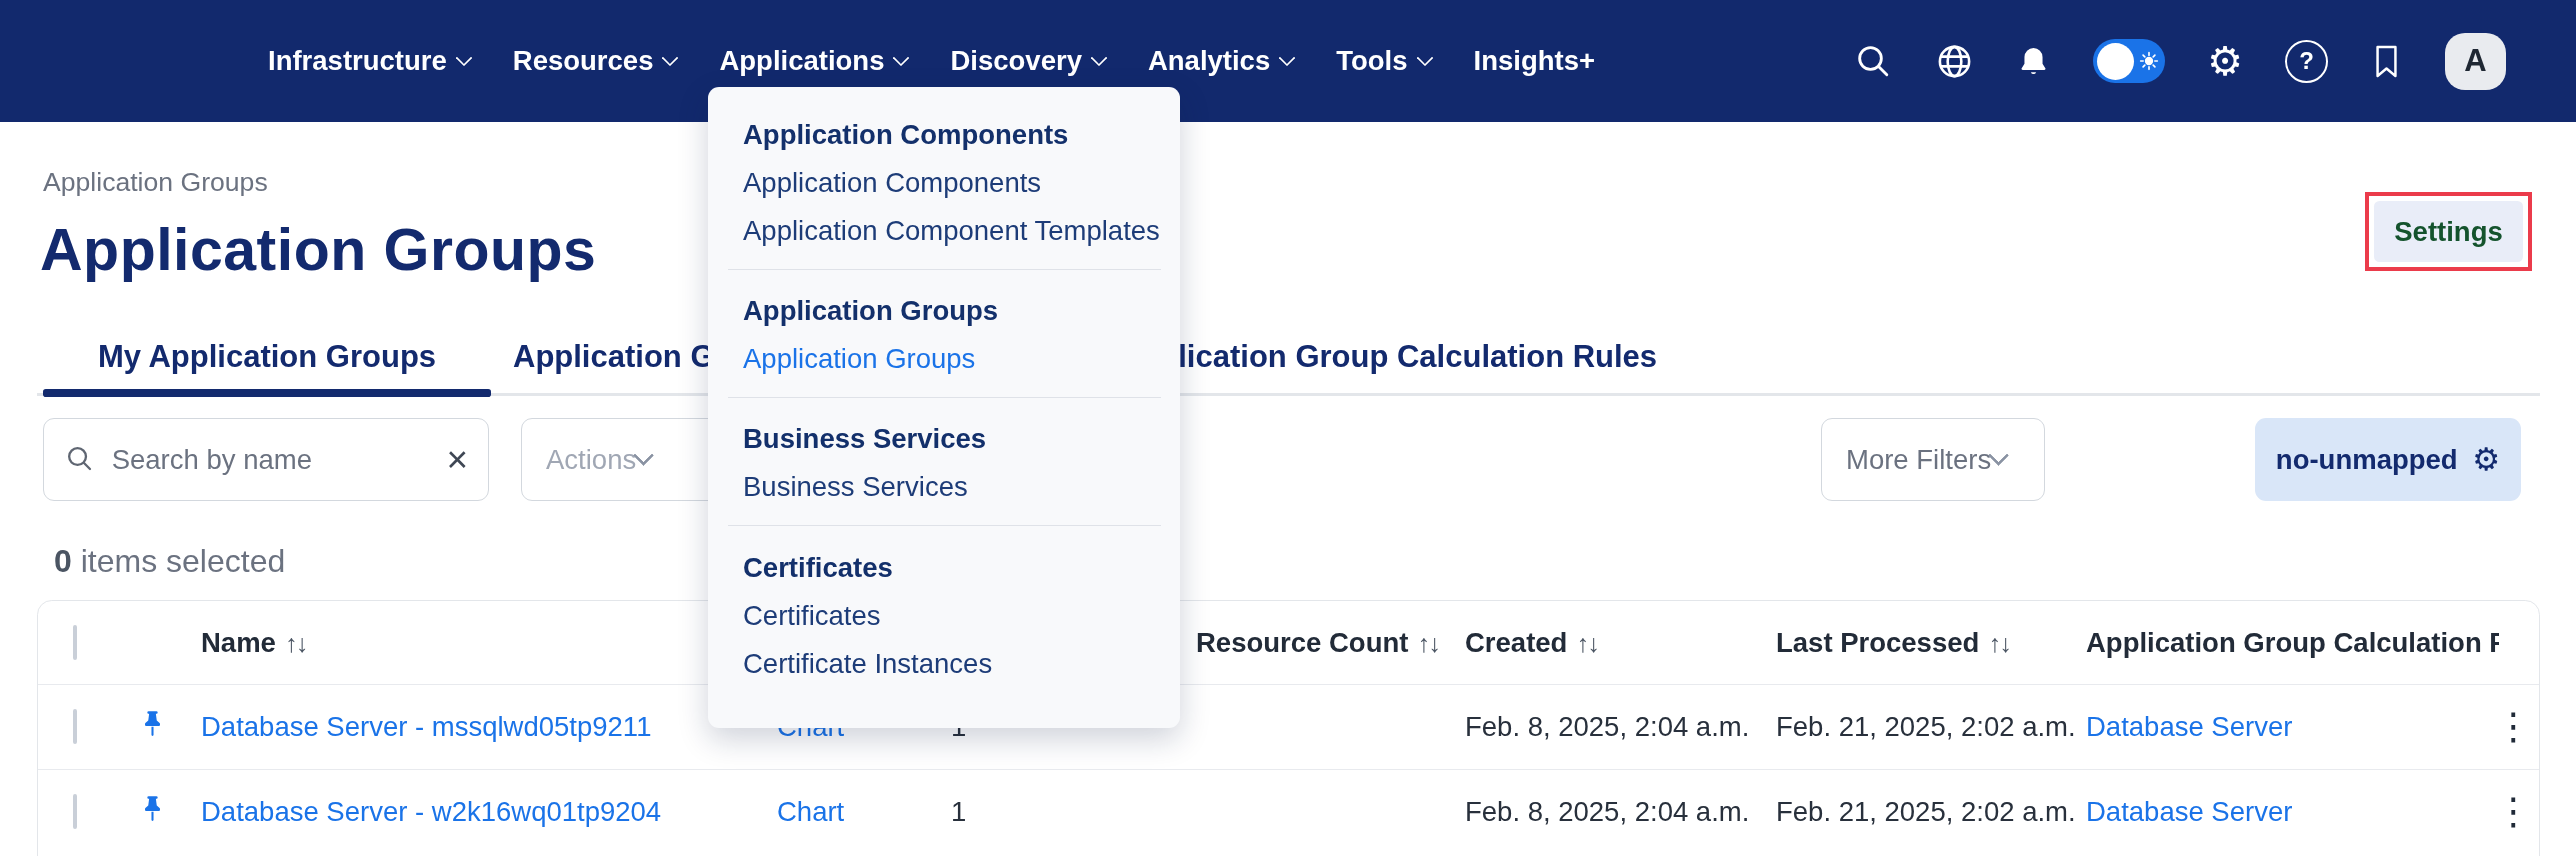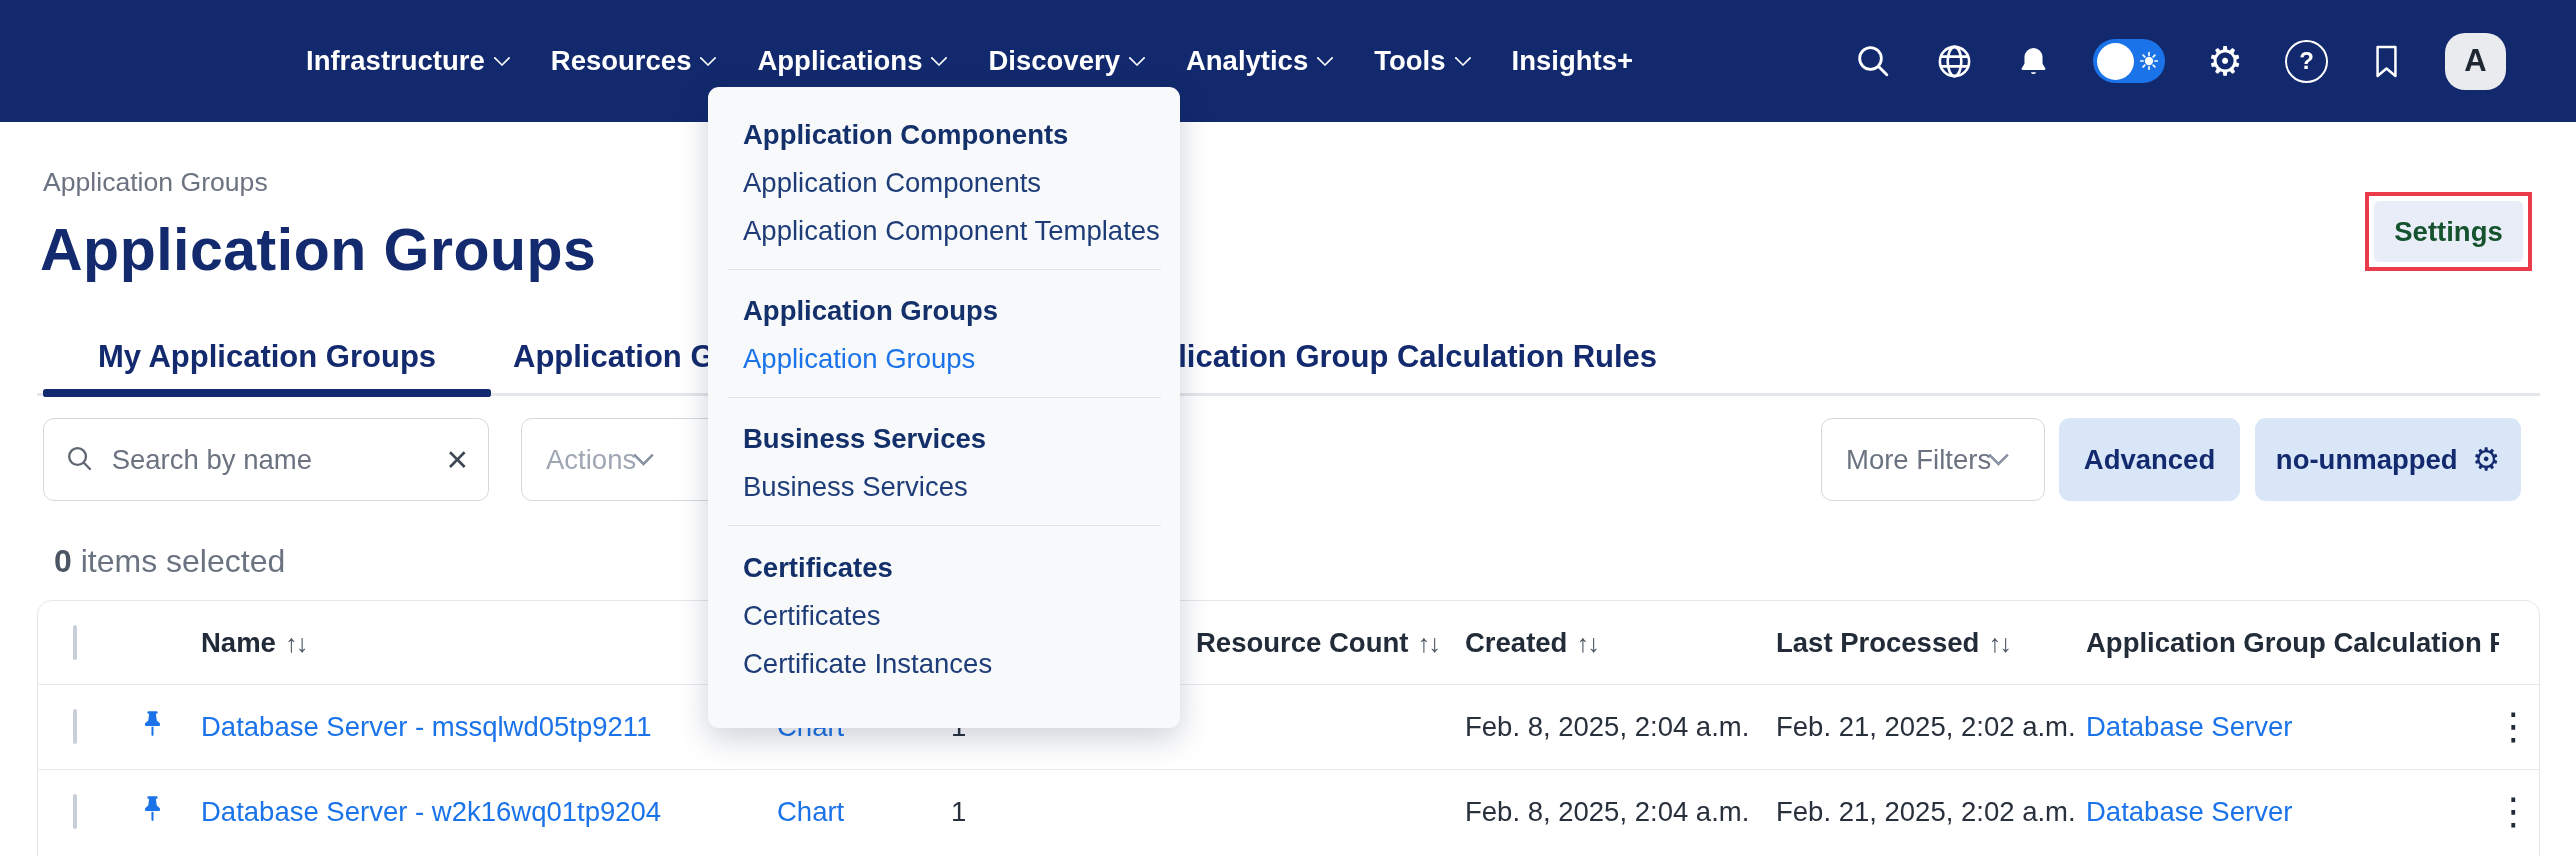--- a/index.html
+++ b/index.html
@@ -7,21 +7,21 @@
        font-family:"Liberation Sans","DejaVu Sans",sans-serif;background:#fff;}
 
   
   .topnav{position:absolute;left:0;top:0;width:2576px;height:122px;background:#12296D;z-index:5;}
   .brand{position:absolute;left:60px;top:33px;line-height:1;}
   .brand-main{font-size:46px;font-weight:bold;color:#ffffff;letter-spacing:1.8px;}
   .brand-accent{font-size:46px;font-weight:bold;
      background:linear-gradient(180deg,#FFC14B 0%,#F6930F 100%);
      -webkit-background-clip:text;background-clip:text;color:transparent;}
   .brand-tagline{margin-top:7.3px;font-size:16.5px;font-weight:bold;color:#ffffff;letter-spacing:1.9px;}
-  .nav-items{position:absolute;left:268px;top:0;height:122px;display:flex;align-items:center;gap:43px;margin-left:38px;}
+  .nav-items{position:absolute;left:268px;top:0;height:122px;display:flex;align-items:center;gap:43px;}
   .nav-item{color:#ffffff;font-size:27.5px;font-weight:bold;display:flex;align-items:center;cursor:pointer;}
   .caret{display:inline-block;width:10px;height:10px;border-right:2.8px solid currentColor;
          border-bottom:2.8px solid currentColor;transform:rotate(45deg);margin-left:11px;margin-top:-5.5px;border-radius:0.9px;}
   .nav-right{position:absolute;right:70px;top:0;height:122px;display:flex;align-items:center;gap:42px;}
   .nav-ico{display:flex;align-items:center;justify-content:center;cursor:pointer;}
   .toggle{width:72px;height:44px;border-radius:22px;background:#1A73E8;position:relative;}
   .toggle-knob{position:absolute;left:3.7px;top:3.7px;width:37px;height:37px;border-radius:50%;background:#ffffff;}
   .toggle-sun{position:absolute;right:6.4px;top:12px;}
   .help-circle{width:39px;height:39px;border:2.8px solid #ffffff;border-radius:50%;
                display:flex;align-items:center;justify-content:center;color:#fff;font-size:24px;font-weight:bold;}
@@ -197,21 +197,20 @@
     <span class="clear-x">×</span>
   </div>
   <div class="select-btn actions-btn">
     <span>Actions</span>
     <i class="select-caret"></i>
   </div>
   <div class="select-btn morefilters-btn">
     <span>More Filters</span>
     <i class="select-caret"></i>
   </div>
-  <button class="chip chip-advanced">Advanced</button>
   <button class="chip chip-saved">
     <span>no-unmapped</span>
     <span class="chip-gear">⚙</span>
   </button>
 
   <div class="selection-line"><b>0</b><span> items selected</span></div>
 
   <div class="table-card">
     <div class="thead">
       <span class="cell c-check"><span class="checkbox"></span></span>

